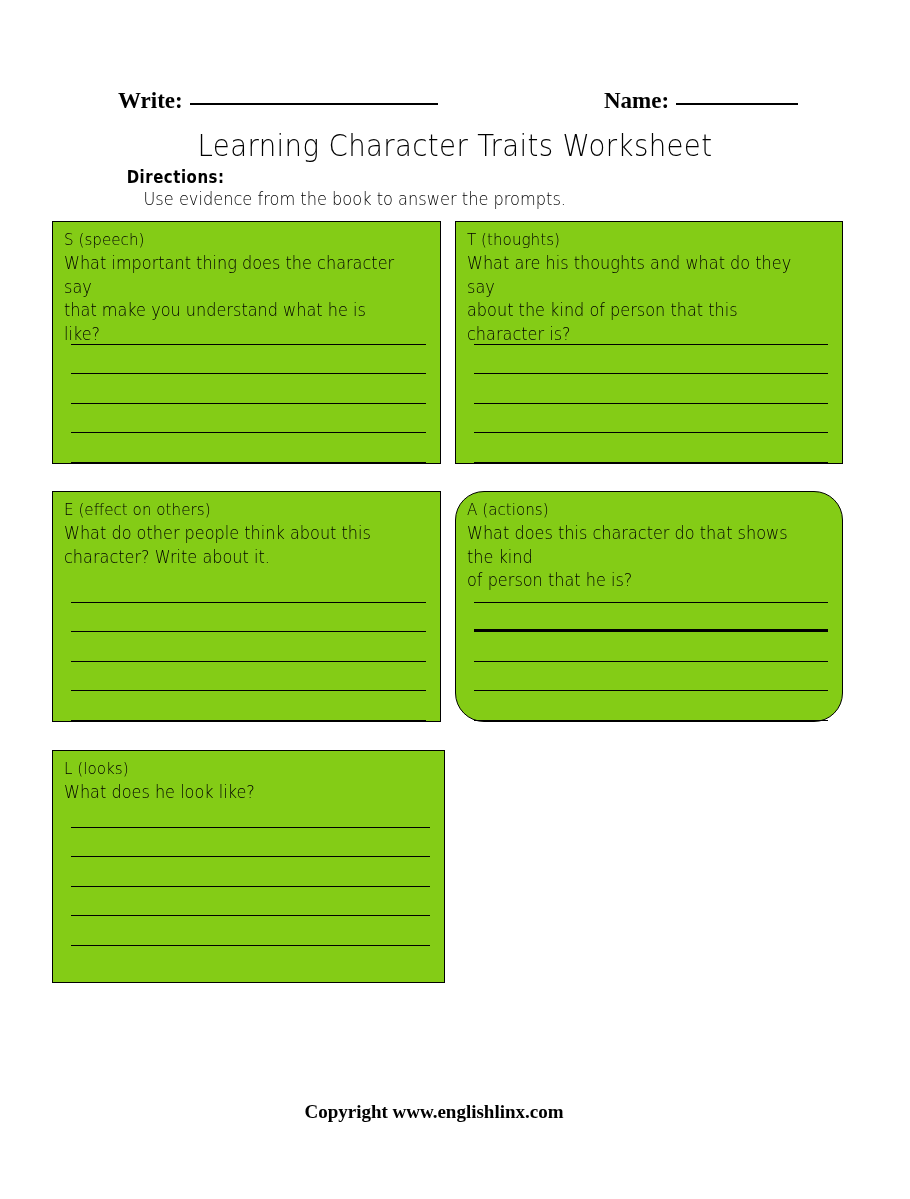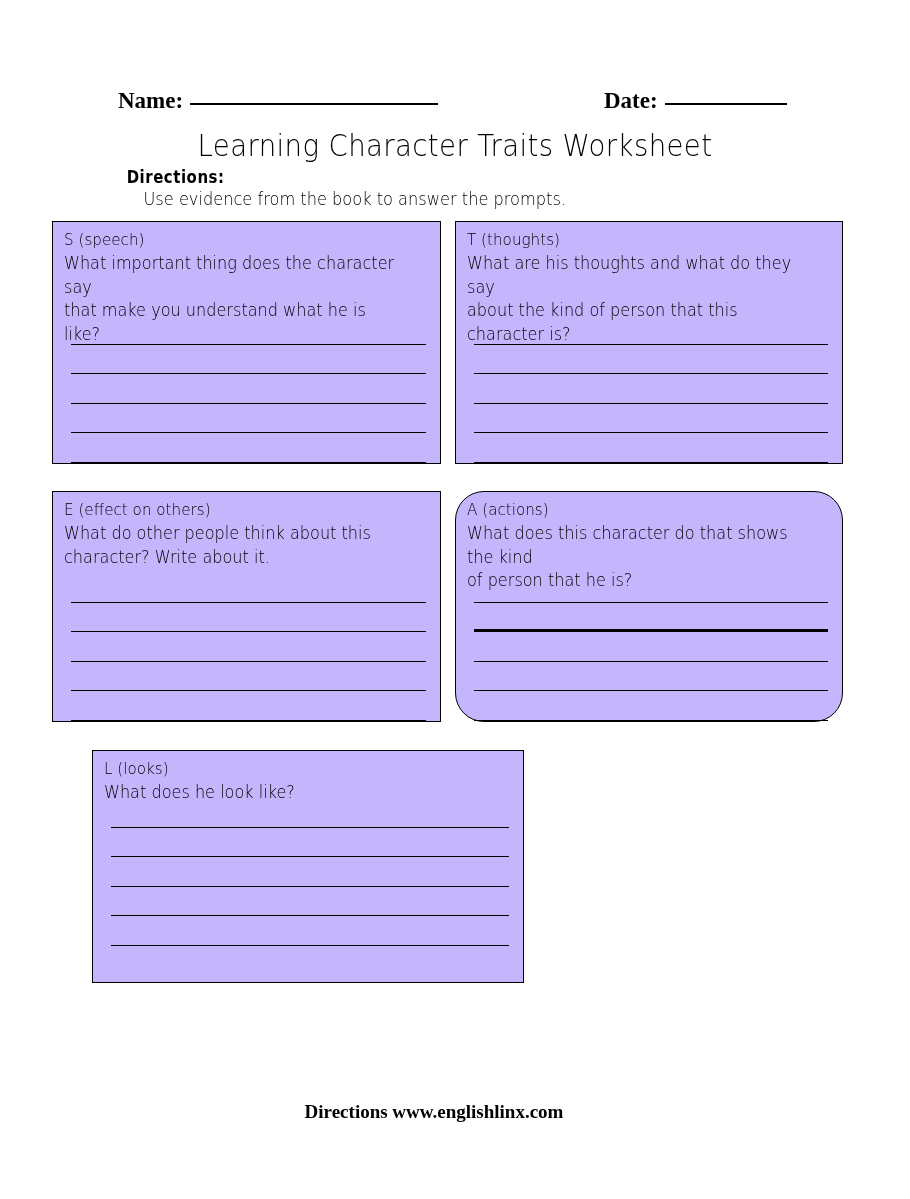--- a/index.html
+++ b/index.html
@@ -110,21 +110,21 @@
     margin-left: 8px;
     transform: scaleX(0.90);
     transform-origin: left baseline;
     white-space: pre;
   }
 
   
   .box {
     position: absolute;
     border: 1.5px solid #000000;
-    background: #c4b5fd;
+    background: #84cc16;
     box-sizing: border-box;
   }
 
   .box-inner {
     position: absolute;
     left: 0; top: 0;
     width: 100%;
     height: 100%;
     padding: 7px 12px 0 11px;
     box-sizing: border-box;
@@ -189,25 +189,25 @@
     white-space: pre;
   }
 </style>
 </head>
 <body>
 
 <div class="page">
 
   <div class="header-row">
     <div class="name-group">
+      <span class="field-label">Write:</span>
+      <span class="field-rule rule-name"></span>
+    </div>
+    <div class="date-group">
       <span class="field-label">Name:</span>
-      <span class="field-rule rule-name"></span>
-    </div>
-    <div class="date-group">
-      <span class="field-label">Date:</span>
       <span class="field-rule rule-date"></span>
     </div>
   </div>
 
   <div class="title">Learning Character Traits Worksheet</div>
 
   <div class="directions-row">
     <span class="directions-label">Directions:</span>
     <span class="directions-text">Use evidence from the book to answer the prompts.</span>
   </div>
@@ -265,30 +265,30 @@
       <div class="lines" style="height:148px;">
         <div class="wline"></div>
         <div class="wline bold"></div>
         <div class="wline"></div>
         <div class="wline"></div>
         <div class="wline"></div>
       </div>
     </div>
   </div>
 
-  <div class="box" style="left:52px; top:750px; width:432px; height:233px;margin-left:40px;">
+  <div class="box" style="left:52px; top:750px; width:393px; height:233px;">
     <div class="box-inner">
       <div class="box-code">L (looks)</div>
       <div class="box-prompt">What does he look like?</div>
       <div class="lines" style="height:148px; bottom:36px;">
         <div class="wline"></div>
         <div class="wline"></div>
         <div class="wline"></div>
         <div class="wline"></div>
         <div class="wline"></div>
       </div>
     </div>
   </div>
 
 
-  <div class="footer">Directions www.englishlinx.com</div>
+  <div class="footer">Copyright www.englishlinx.com</div>
 
 </div>
 
 </body></html>

